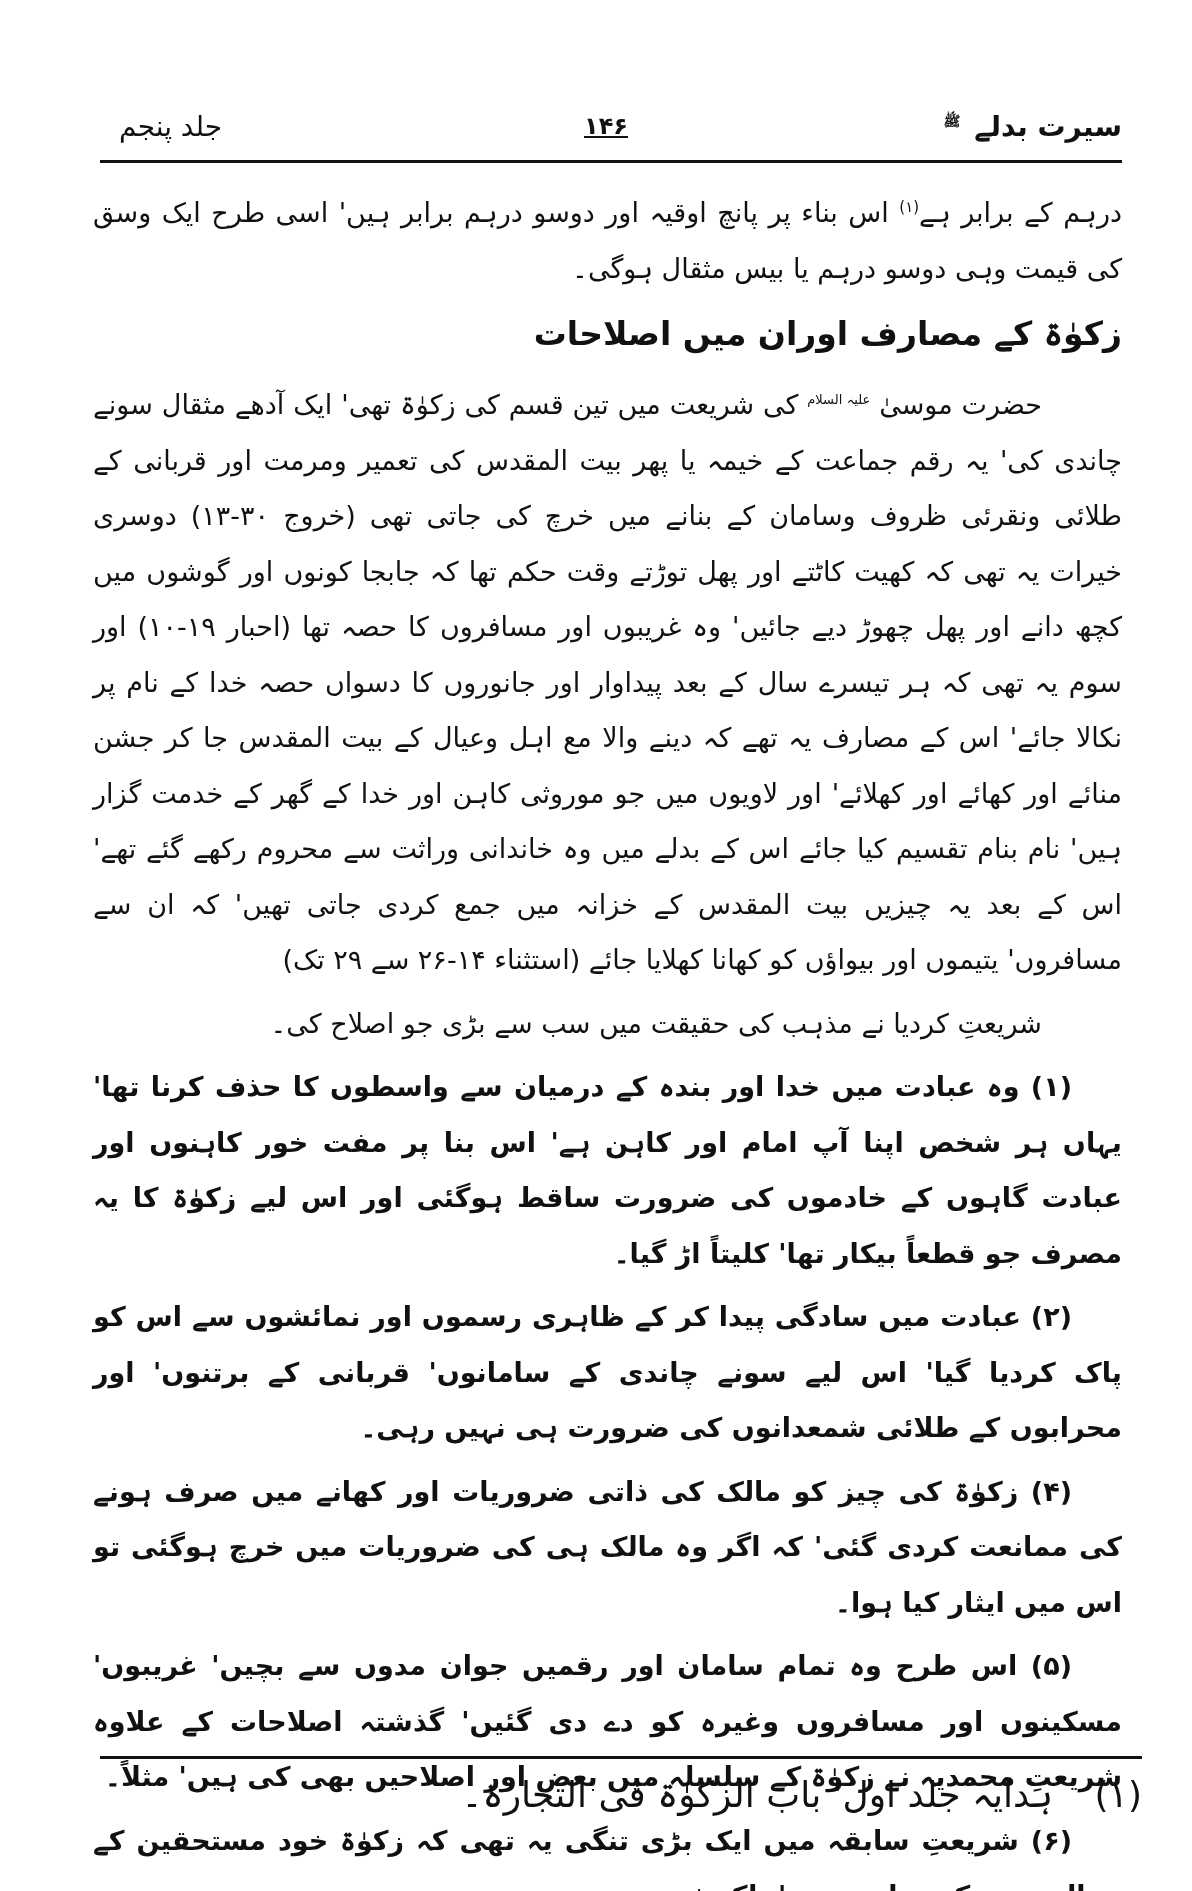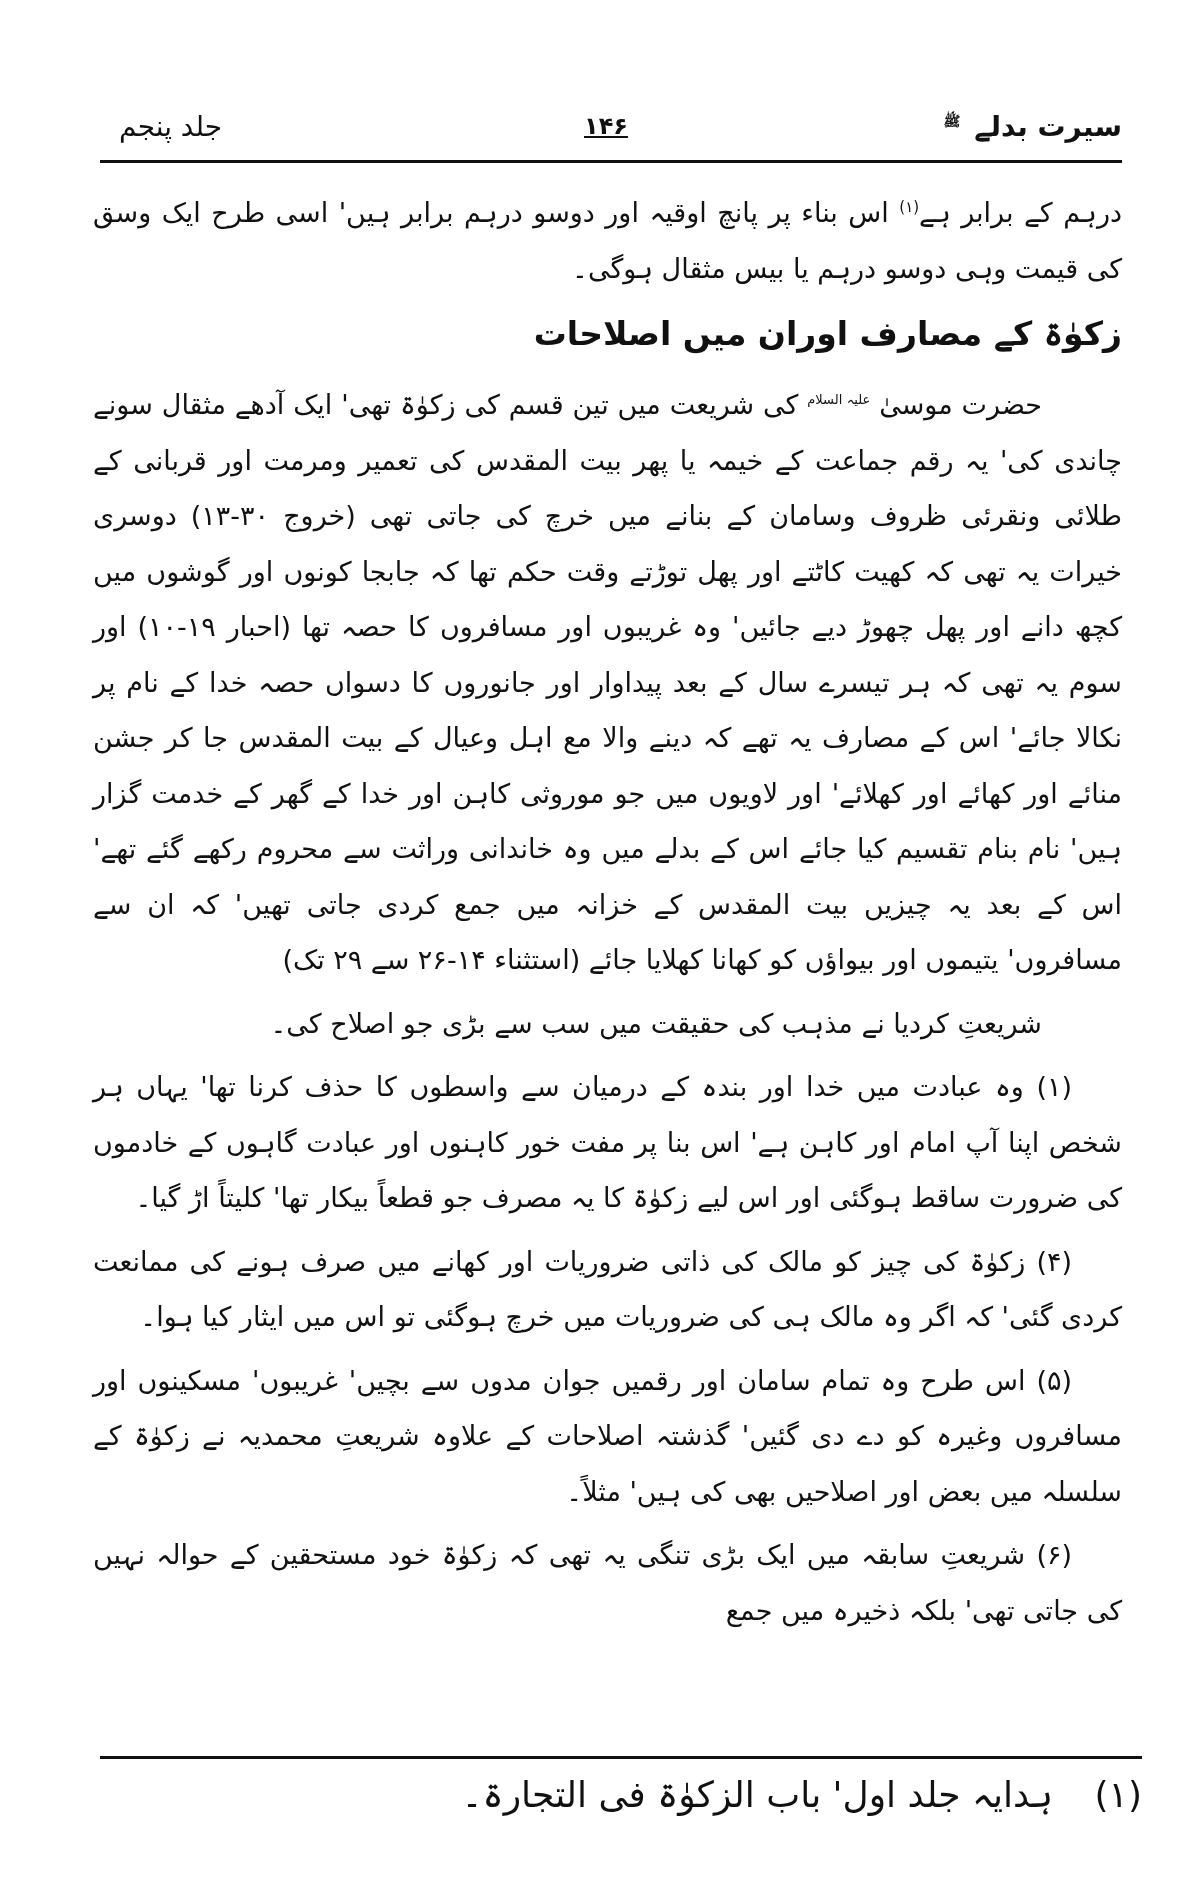--- a/index.html
+++ b/index.html
@@ -19,21 +19,21 @@
   .rule-top {
     position: absolute; left: 100px; top: 160px; width: 1022px; height: 3px; background: #111;
   }
   .body {
     position: absolute; left: 85px; top: 172px; width: 1045px;
     direction: rtl; text-align: justify;
     font-size: 27px; line-height: 55.5px;
   }
   .body p { margin: 8px; }
   .body .indent { text-indent: 80px; }
-  .body .indent-sm { text-indent: 50px; }
+  .body .indent-sm { text-indent: 50px; font-weight: bold; }
   .body .heading { font-size: 33px; font-weight: bold; line-height: 60px; margin-top: 2px; }
   .body .sup { font-size: 15px; vertical-align: super; }
   .body .honor { font-size: 13px; vertical-align: super; }
   .rule-bottom {
     position: absolute; left: 100px; top: 1756px; width: 1042px; height: 3px; background: #111;
   }
   .footnote {
     position: absolute; right: 50px; top: 1775px; width: 700px;
     direction: rtl; font-size: 36px; line-height: 40px;
   }
@@ -58,20 +58,21 @@
     <p>
       <span>درہم کے برابر ہے</span><span class="sup">(۱)</span><span> اس بناء پر پانچ اوقیہ اور دوسو درہم برابر ہیں' اسی طرح ایک وسق کی قیمت وہی دوسو درہم یا بیس مثقال ہوگی۔</span>
     </p>
     <p class="heading">زکوٰۃ کے مصارف اوران میں اصلاحات</p>
     <p class="indent">
       <span>حضرت موسیٰ</span>
       <span class="honor">علیہ السلام</span><span> کی شریعت میں تین قسم کی زکوٰۃ تھی' ایک آدھے مثقال سونے چاندی کی' یہ رقم جماعت کے خیمہ یا پھر بیت المقدس کی تعمیر ومرمت اور قربانی کے طلائی ونقرئی ظروف وسامان کے بنانے میں خرچ کی جاتی تھی (خروج ۳۰-۱۳) دوسری خیرات یہ تھی کہ کھیت کاٹتے اور پھل توڑتے وقت حکم تھا کہ جابجا کونوں اور گوشوں میں کچھ دانے اور پھل چھوڑ دیے جائیں' وہ غریبوں اور مسافروں کا حصہ تھا (احبار ۱۹-۱۰) اور سوم یہ تھی کہ ہر تیسرے سال کے بعد پیداوار اور جانوروں کا دسواں حصہ خدا کے نام پر نکالا جائے' اس کے مصارف یہ تھے کہ دینے والا مع اہل وعیال کے بیت المقدس جا کر جشن منائے اور کھائے اور کھلائے' اور لاویوں میں جو موروثی کاہن اور خدا کے گھر کے خدمت گزار ہیں' نام بنام تقسیم کیا جائے اس کے بدلے میں وہ خاندانی وراثت سے محروم رکھے گئے تھے' اس کے بعد یہ چیزیں بیت المقدس کے خزانہ میں جمع کردی جاتی تھیں' کہ ان سے مسافروں' یتیموں اور بیواؤں کو کھانا کھلایا جائے (استثناء ۱۴-۲۶ سے ۲۹ تک)</span>
     </p>
     <p class="indent">شریعتِ کردیا نے مذہب کی حقیقت میں سب سے بڑی جو اصلاح کی۔</p>
     <p class="indent-sm">(۱) وہ عبادت میں خدا اور بندہ کے درمیان سے واسطوں کا حذف کرنا تھا' یہاں ہر شخص اپنا آپ امام اور کاہن ہے' اس بنا پر مفت خور کاہنوں اور عبادت گاہوں کے خادموں کی ضرورت ساقط ہوگئی اور اس لیے زکوٰۃ کا یہ مصرف جو قطعاً بیکار تھا' کلیتاً اڑ گیا۔</p>
+    <p class="indent-sm">(۲) عبادت میں سادگی پیدا کر کے ظاہری رسموں اور نمائشوں سے اس کو پاک کردیا گیا' اس لیے سونے چاندی کے سامانوں' قربانی کے برتنوں' اور محرابوں کے طلائی شمعدانوں کی ضرورت ہی نہیں رہی۔</p>
     <p class="indent-sm">(۴) زکوٰۃ کی چیز کو مالک کی ذاتی ضروریات اور کھانے میں صرف ہونے کی ممانعت کردی گئی' کہ اگر وہ مالک ہی کی ضروریات میں خرچ ہوگئی تو اس میں ایثار کیا ہوا۔</p>
     <p class="indent-sm">(۵) اس طرح وہ تمام سامان اور رقمیں جوان مدوں سے بچیں' غریبوں' مسکینوں اور مسافروں وغیرہ کو دے دی گئیں' گذشتہ اصلاحات کے علاوہ شریعتِ محمدیہ نے زکوٰۃ کے سلسلہ میں بعض اور اصلاحیں بھی کی ہیں' مثلاً۔</p>
     <p class="indent-sm">(۶) شریعتِ سابقہ میں ایک بڑی تنگی یہ تھی کہ زکوٰۃ خود مستحقین کے حوالہ نہیں کی جاتی تھی' بلکہ ذخیرہ میں جمع</p>
   </div>
 
   <div class="rule-bottom"></div>
 
   <div class="footnote">
     <span class="fn-num">(۱)</span>
     <span>ہدایہ جلد اول' باب الزکوٰۃ فی التجارۃ۔</span>

